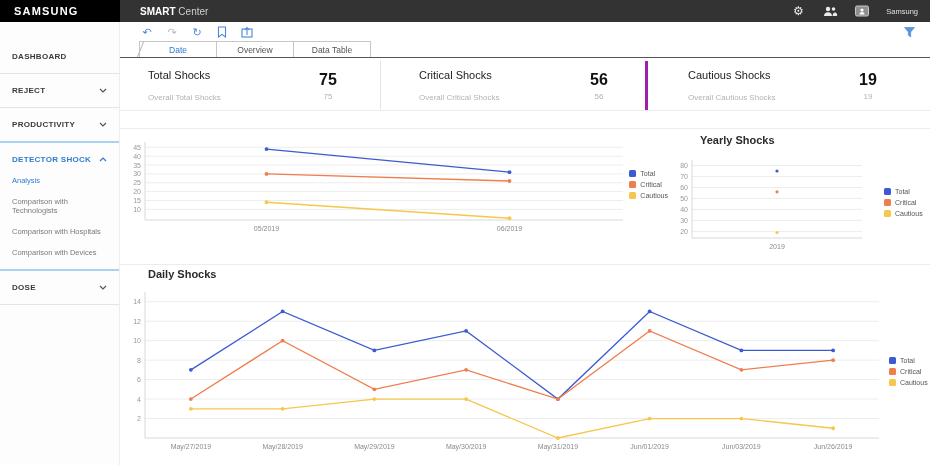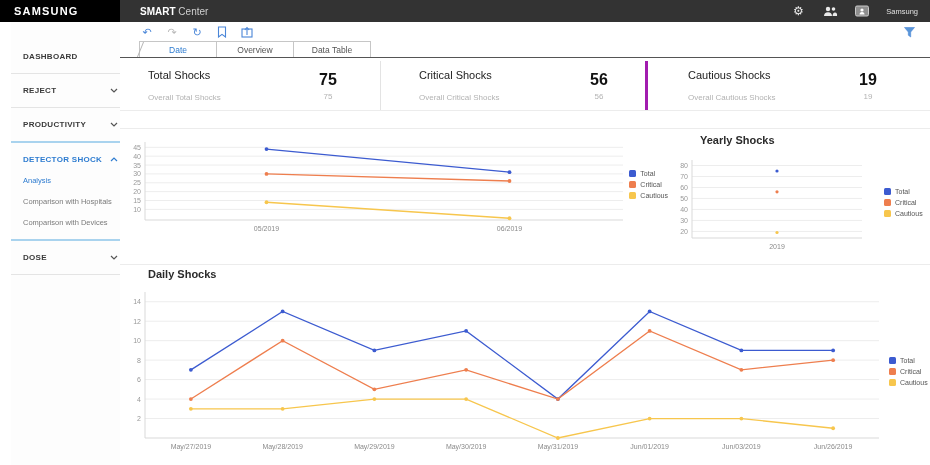--- a/index.html
+++ b/index.html
@@ -13,21 +13,21 @@
     align-items:center; padding-left:14px; font-size:11px; font-weight:bold; letter-spacing:1.2px; }
   .app-title { color:#fff; font-size:10px; margin-left:20px; }
   .app-title .bold { font-weight:bold; }
   .app-title .rest { color:#cfcfcf; font-weight:normal; }
   .topbar-right { margin-left:auto; display:flex; align-items:center; gap:16px; padding-right:12px; }
   .tb-icon { width:16px; height:14px; display:flex; align-items:center; justify-content:center;
     color:#e9e9e9; font-size:12px; cursor:pointer; }
   .user-label { color:#e0e0e0; font-size:7.5px; }
 
   
-  .sidebar { position:absolute; left:11px; top:22px; width:120px; height:443px; background:#fdfdfd;
+  .sidebar { position:absolute; left:0; top:22px; width:120px; height:443px; background:#fdfdfd;
     border-right:1px solid #ededed; padding-top:24px; }
   .side-item { display:flex; align-items:center; justify-content:space-between;
     padding:6px 12px; font-size:8px; font-weight:bold; color:#3a3a3a; letter-spacing:.3px; cursor:pointer; }
   .side-item.active { color:#2e7cd0; }
   .side-sub { padding:6px 12px; font-size:7.5px; color:#7a7a7a; cursor:pointer; }
   .side-sub.active { color:#2e7cd0; }
   .side-div { border-bottom:1px solid #e4e4e4; margin:6px 0; }
   .side-div-blue { border-bottom:2px solid #a9d3ee; margin:6px 0; }
 
   
@@ -131,20 +131,21 @@
       </svg>
   </div>
   <div class="side-div-blue"></div>
   <div class="side-item active">
     <span>DETECTOR SHOCK</span>
     <svg width="8" height="5">
         <polyline points="1,4 4,1 7,4" stroke="#2e7cd0" stroke-width="1.2" fill="none"></polyline>
       </svg>
   </div>
   <div class="side-sub active">Analysis</div>
+  <div class="side-sub">Comparison with Technologists</div>
   <div class="side-sub">Comparison with Hospitals</div>
   <div class="side-sub">Comparison with Devices</div>
   <div class="side-div-blue"></div>
   <div class="side-item">
     <span>DOSE</span>
     <svg width="8" height="5">
         <polyline points="1,1 4,4 7,1" stroke="#555" stroke-width="1.2" fill="none"></polyline>
       </svg>
   </div>
   <div class="side-div"></div>

